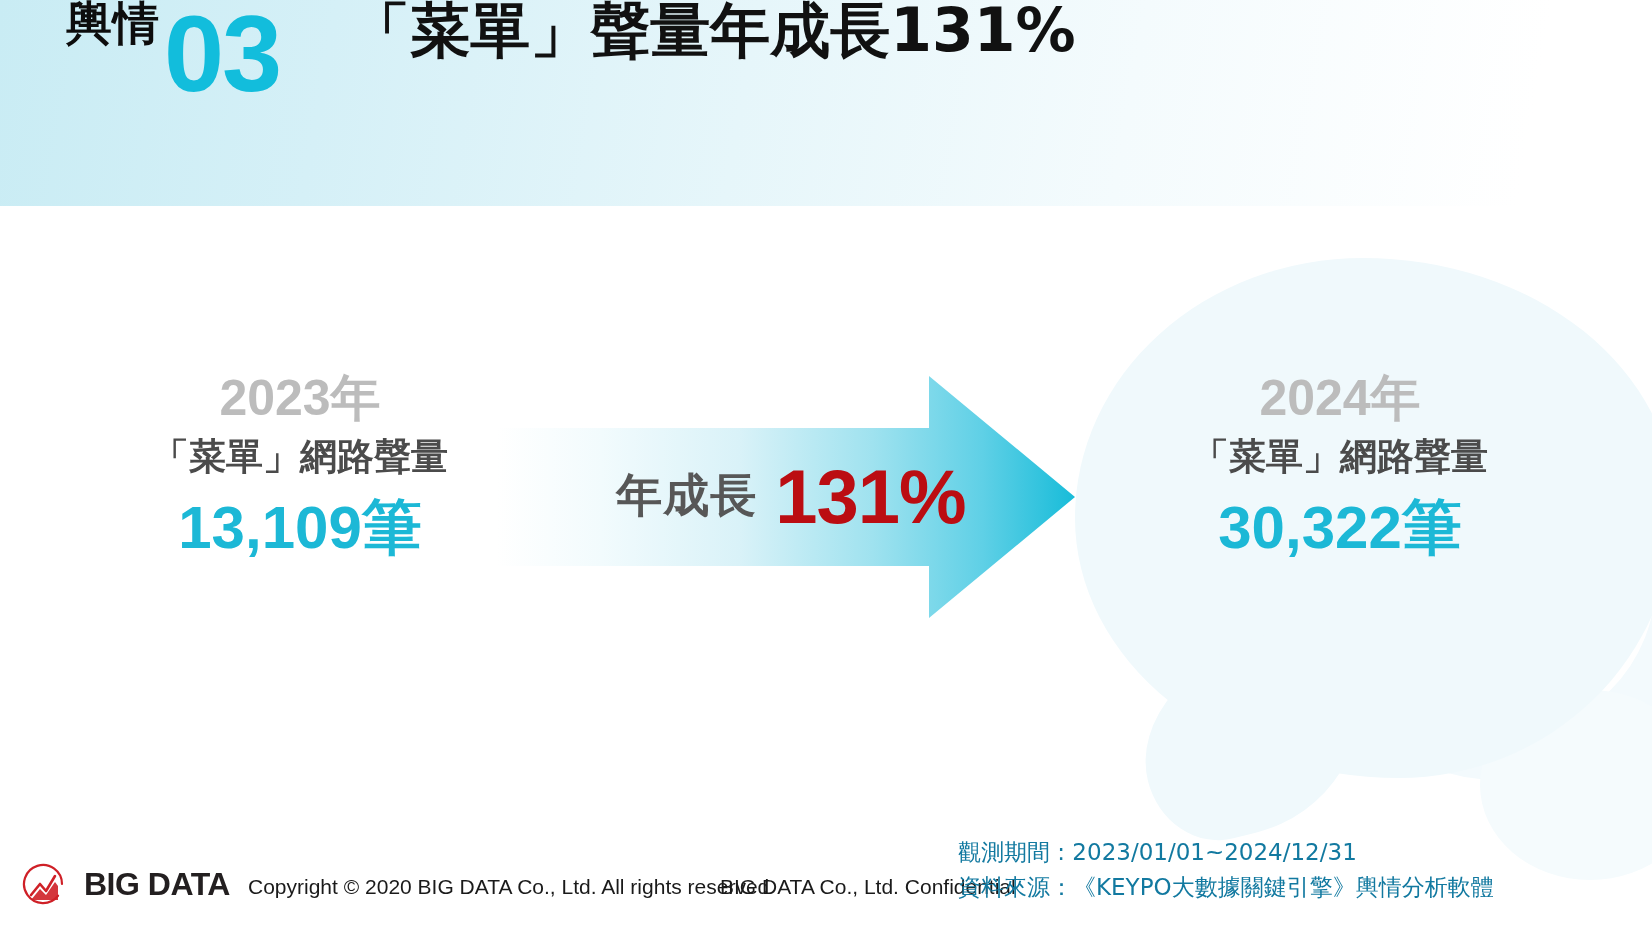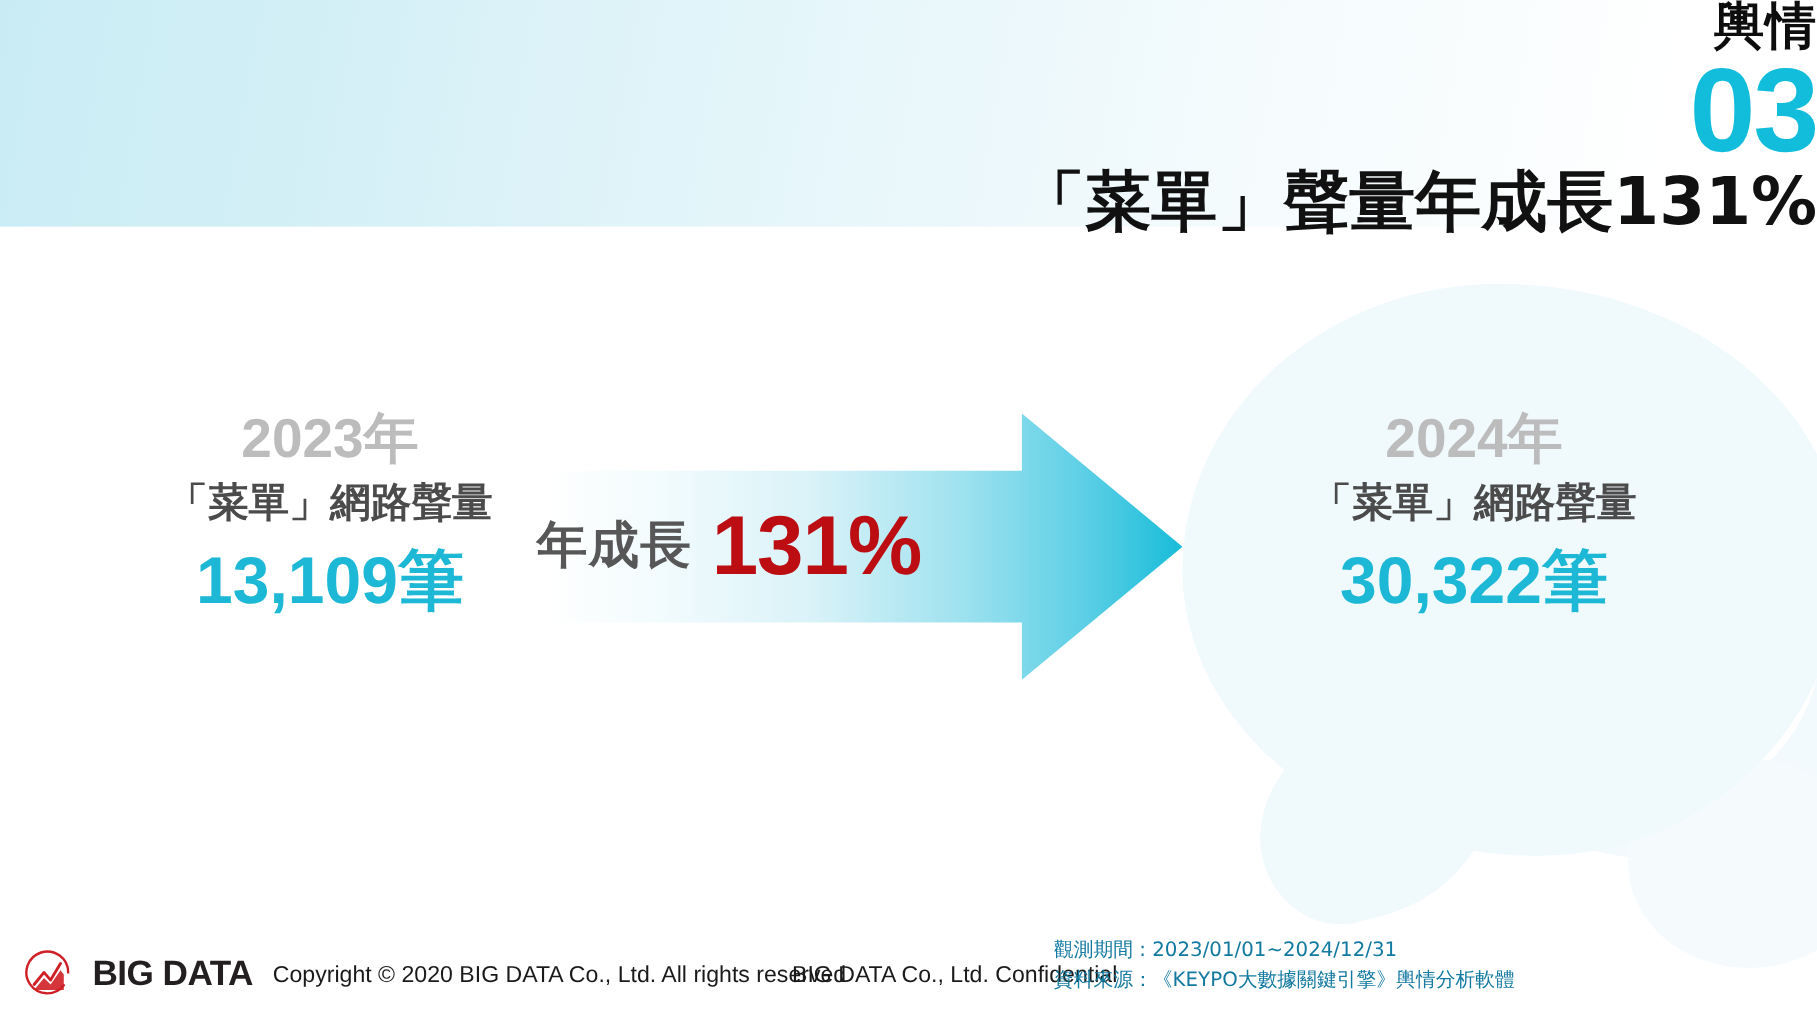--- a/index.html
+++ b/index.html
@@ -33,21 +33,21 @@
   }
 
   
   .header-band {
     position:absolute; left:0; top:0; width:1652px; height:206px;
     background:linear-gradient(100deg,#c9ecf4 0%,#d5f0f7 20%,#e6f6fa 45%,#f4fbfd 68%,#ffffff 92%);
     z-index:1;
   }
   .header-inner {
     position:absolute; left:0; top:0; width:100%; height:100%;
-    display:flex; align-items:flex-end;flex-direction:column;
+    display:flex; align-items:flex-start;
   }
   .kicker {
     font-size:46px; font-weight:bold; color:#0d0d0d;
     margin-left:66px; letter-spacing:1px; line-height:1;
     font-family:"DejaVu Sans","Liberation Sans",sans-serif;
   }
   .num-badge {
     font-size:108px; font-weight:bold; color:#12bddc;
     line-height:1; margin-left:4px; letter-spacing:-2px;
     font-family:"Liberation Sans",sans-serif;
@@ -77,22 +77,22 @@
     font-size:60px; font-weight:bold; color:#1cb8d6; line-height:1.2; margin-top:10px;
     font-family:"Liberation Sans",sans-serif;
   }
 
   
   .arrow-wrap {
     position:absolute; left:497px; top:170px; width:578px; height:242px; z-index:2;
   }
   .arrow-wrap svg { display:block; width:578px; height:242px; }
   .arrow-text {
-    position:absolute; left:488px; top:240px; width:560px; height:100px;
-    display:flex; align-items:center; gap:18px; z-index:4;
+    position:absolute; left:511px; top:240px; width:560px; height:100px;
+    display:flex; align-items:center; justify-content:center; gap:18px; z-index:4;
   }
   .arrow-growth {
     font-size:46px; font-weight:bold; color:#575757; letter-spacing:1px;
     font-family:"DejaVu Sans","Liberation Sans",sans-serif;
   }
   .arrow-pct {
     font-size:76px; font-weight:bold; color:#bb0d12; letter-spacing:-1px;
     font-family:"Liberation Sans",sans-serif;
   }
 
@@ -107,21 +107,21 @@
   .copyright {
     position:absolute; left:248px; bottom:29px; font-size:21px; color:#1a1a1a;
     font-family:"Liberation Sans",sans-serif; white-space:nowrap;
   }
   .confidential {
     position:absolute; left:684px; bottom:29px; font-size:21px; color:#1a1a1a;
     font-family:"Liberation Sans",sans-serif; white-space:nowrap;margin-left:36px;
   }
   .source-note {
     position:absolute; left:958px; bottom:24px;
-    font-size:18px; color:#1279a0; line-height:1.5;
+    font-size:23px; color:#1279a0; line-height:1.5;
     font-family:"DejaVu Sans","Liberation Sans",sans-serif; white-space:nowrap;
   }
 </style>
 </head>
 <body>
 
 <div class="slide">
 
   <div class="bg-layer">
     <div class="bubble-ring"></div>

